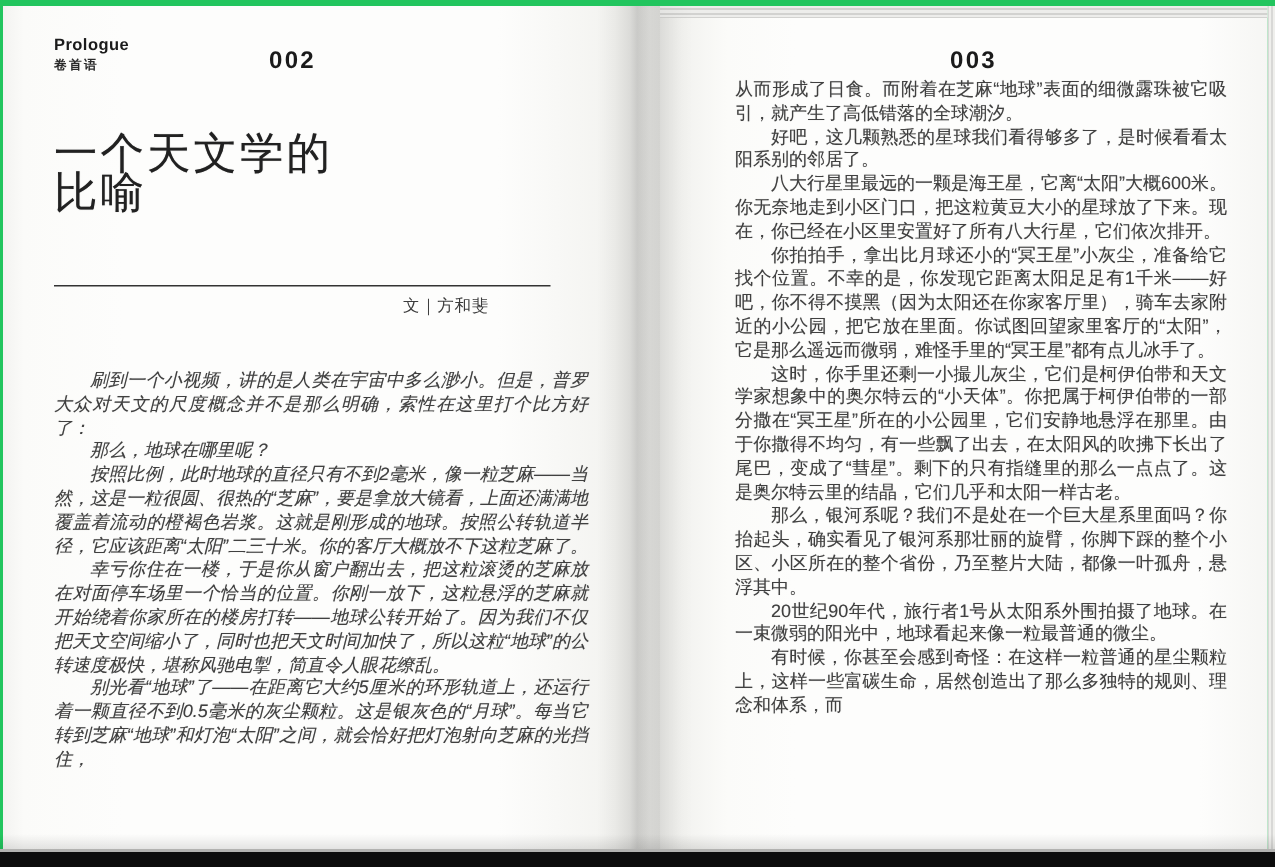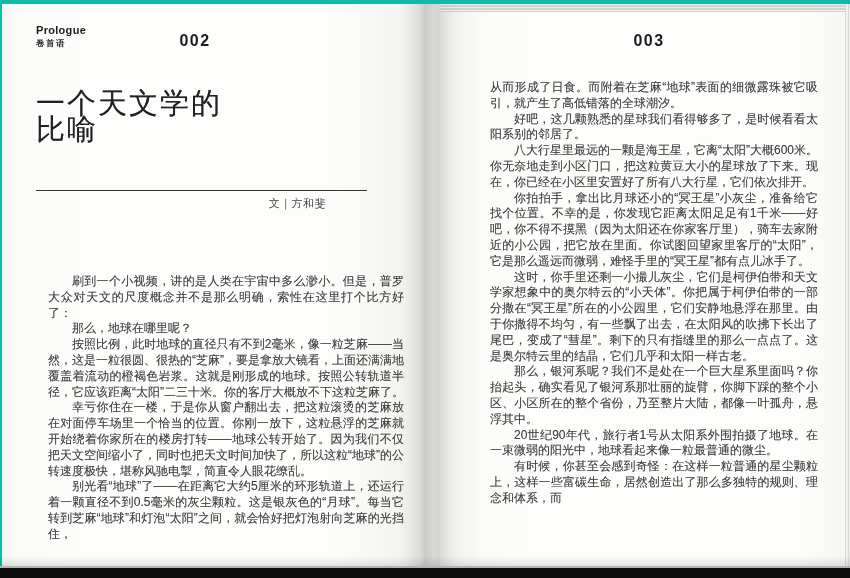--- a/index.html
+++ b/index.html
@@ -1,16 +1,16 @@
 <!DOCTYPE html>
 <html><head>
 <meta charset="utf-8">
 <style>
   html,body{margin:0;padding:0;background:#161616;}
-  .photo{position:relative;width:850px;height:578px;background:#14b8a6;overflow:hidden;
+  .photo{position:relative;width:850px;height:578px;background:#22c55e;overflow:hidden;
          font-family:"Liberation Sans",sans-serif;}
   
   .page-left{position:absolute;left:2px;top:4px;width:438px;bottom:12px;
     background:linear-gradient(to right,#f3f3f1 0px,#fbfbf9 14px,#fdfdfc 80px,#fdfdfc 330px,#f3f3f0 408px,#e3e3e0 430px,#dcdcd9 438px);}
   .page-right{position:absolute;left:440px;top:4px;right:5px;bottom:12px;
     background:linear-gradient(to right,#e4e4e1 0px,#f2f2ef 14px,#fbfbf9 45px,#fdfdfc 90px,#fdfdfc 360px,#f6f6f4 100%);}
   .edge-right{position:absolute;right:0;top:4px;width:5px;bottom:12px;
     background:repeating-linear-gradient(to right,#d8d8d6 0 1px,#efefec 1px 2.5px);}
   .edge-top-right{position:absolute;left:440px;right:5px;top:4px;height:8px;
     background:repeating-linear-gradient(to bottom,#ededeb 0 1.5px,#d2d2d0 1.5px 3px);}
@@ -26,22 +26,22 @@
   .pageno{position:absolute;top:32px;width:70px;text-align:center;font-size:16px;font-weight:bold;
           color:#1b1b1b;letter-spacing:1.5px;}
   .pageno-left{left:160px;}
   .pageno-right{left:614px;}
   .title{position:absolute;left:36px;top:90px;font-size:29px;line-height:26px;font-weight:400;
          color:#212121;letter-spacing:2px;text-shadow:0 0 .5px rgba(40,40,40,.5);}
   .rule{position:absolute;left:36px;top:190px;width:331px;height:1.4px;background:#333;}
   .byline{position:absolute;left:36px;top:196px;width:290px;text-align:right;
           font-size:11px;color:#3c3c3c;letter-spacing:.5px;}
   .body-text{position:absolute;font-size:12px;line-height:15.8px;text-align:justify;
-             color:#404040;text-shadow:0 0 .5px rgba(80,80,80,.45);margin-top:28px;}
-  .body-left{left:48px;top:246px;width:356px;}
+             color:#404040;text-shadow:0 0 .5px rgba(80,80,80,.45);}
+  .body-left{left:36px;top:246px;width:356px;font-style:italic;}
   .body-right{left:490px;top:52px;width:328px;}
   .body-text p{margin:0;text-indent:2em;}
   .body-text p.noindent{text-indent:0;}
 </style>
 </head>
 <body>
 
 <div class="photo">
 
   <div class="page-left"></div>

